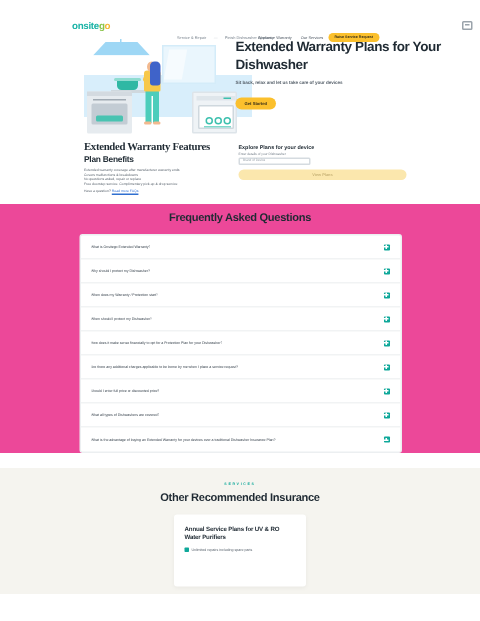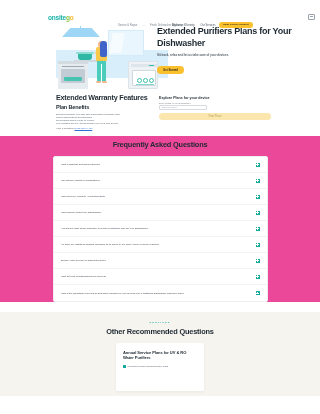--- a/index.html
+++ b/index.html
@@ -159,20 +159,21 @@
     font-size:2.8px; font-weight:bold;
     padding:2.2px 6px; border-radius:7px;
   }
 
   
   .features { position:relative; height:44px; background:#fff; }
   .feat-left { position:absolute; left:56px; top:2px; width:100px; }
   .feat-h2 {
     font-size:7.2px; font-weight:bold; color:#1f2a33; letter-spacing:-0.22px;
     line-height:8.6px;
+    font-family:Liberation Serif, serif;
   }
   .feat-h3 {
     margin-top:1.5px; font-size:5.6px; font-weight:bold; color:#1f2a33;
     letter-spacing:-0.18px;
   }
   .feat-list { margin-top:2.5px; }
   .feat-item {
     font-size:2.3px; line-height:3.3px; color:#5a646e;
   }
   .feat-more { font-size:2.3px; line-height:3.3px; color:#5a646e; margin-top:1px; }
@@ -318,21 +319,21 @@
       <div class="p-legs"></div>
       <div class="p-shoe"></div>
       <div class="p-shoe r"></div>
       <div class="p-body"></div>
       <div class="p-arm"></div>
       <div class="p-head"></div>
       <div class="p-hair"></div>
     </div>
 
     <div class="hero-text">
-      <div class="hero-h1">Extended Purifiers Plans for Your Dishwasher</div>
+      <div class="hero-h1">Extended Warranty Plans for Your Dishwasher</div>
       <div class="hero-sub">Sit back, relax and let us take care of your devices</div>
       <div class="hero-btn">Get Started</div>
     </div>
   </div>
 
   <div class="features">
     <div class="feat-left">
       <div class="feat-h2">Extended Warranty Features</div>
       <div class="feat-h3">Plan Benefits</div>
       <div class="feat-list">
@@ -392,21 +393,21 @@
       </div>
       <div class="faq-row">
         <span class="faq-q">What is the advantage of buying an Extended Warranty for your devices over a traditional Dishwasher Insurance Plan?</span>
         <span class="faq-plus"></span>
       </div>
     </div>
   </div>
 
   <div class="services">
     <div class="svc-kicker">Services</div>
-    <div class="svc-title">Other Recommended Questions</div>
+    <div class="svc-title">Other Recommended Insurance</div>
     <div class="svc-card">
       <div class="svc-card-title">Annual Service Plans for UV &amp; RO Water Purifiers</div>
       <div class="svc-bullet">
         <span class="svc-dot"></span>
         <span>Unlimited repairs including spare parts</span>
       </div>
     </div>
   </div>
 
 </div>

